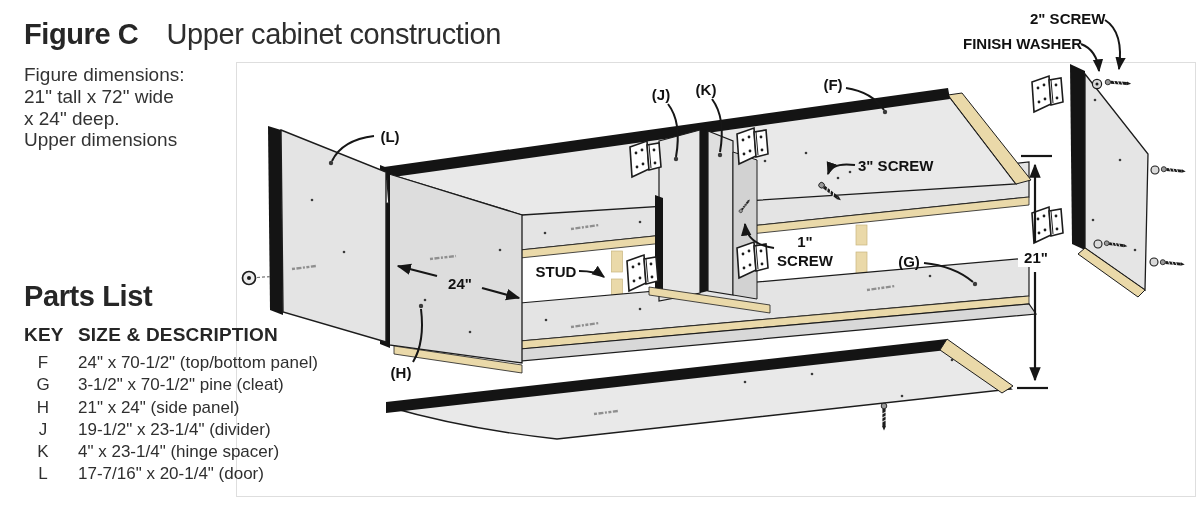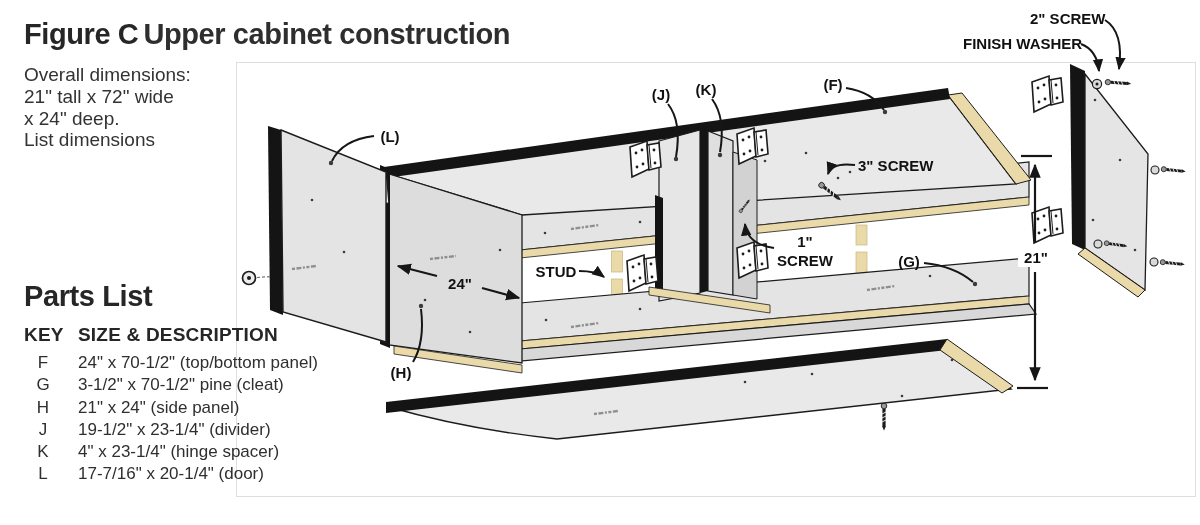--- a/index.html
+++ b/index.html
@@ -2,21 +2,21 @@
 <html><head>
 <meta charset="utf-8">
 <style>
   html,body{margin:0;padding:0;background:#fff;}
   .stage{position:relative;width:1200px;height:525px;background:#fff;overflow:hidden;
          font-family:"Liberation Sans",sans-serif;color:#262626;}
   svg{position:absolute;left:0;top:0;}
   .txt{position:absolute;}
   .title-block{left:24px;top:18px;font-size:29px;letter-spacing:-0.4px;white-space:nowrap;}
   .title-bold{font-weight:700;text-align:center;}
-  .title-rest{font-weight:700;margin-left:5px;color:#2e2e2e;}
+  .title-rest{font-weight:400;margin-left:28px;color:#2e2e2e;}
   .overview{left:24px;top:64px;font-size:19px;line-height:21.8px;color:#333;}
   .parts-heading{left:24px;top:280px;font-size:29px;font-weight:700;letter-spacing:-0.4px;}
   .parts-header{left:24px;top:324px;font-size:19px;font-weight:700;letter-spacing:0.2px;white-space:nowrap;}
   .parts-header .col-key{display:inline-block;width:38px;}
   .parts-header .col-desc{margin-left:16px;}
   .parts-rows{left:24px;top:352px;font-size:17px;color:#2f2f2f;}
   .prow{display:flex;height:22.3px;line-height:22.3px;white-space:nowrap;}
   .prow .key{width:26px;margin-left:6px;text-align:center;}
   .prow .desc{margin-left:22px;}
   .lbl{font-weight:700;font-size:15px;fill:#111;}
@@ -270,24 +270,24 @@
     <rect x="1018" y="249" width="36" height="18" fill="#fff"></rect>
     <text class="lbl" x="1036" y="263" text-anchor="middle" font-size="15.5">21"</text>
   </g>
 </svg>
 
   <div class="txt title-block">
     <span class="title-bold">Figure C</span><span class="title-rest">Upper cabinet construction</span>
   </div>
 
   <div class="txt overview">
-    <div>Overall dimensions:</div>
+    <div>Figure dimensions:</div>
     <div>21" tall x 72" wide</div>
     <div>x 24" deep.</div>
-    <div>List dimensions</div>
+    <div>Upper dimensions</div>
   </div>
 
   <div class="txt parts-header">
     <span class="col-key">KEY</span><span class="col-desc">SIZE &amp; DESCRIPTION</span>
   </div>
 
   <div class="txt parts-heading">Parts List</div>
 
   <div class="txt parts-rows">
     <div class="prow">

